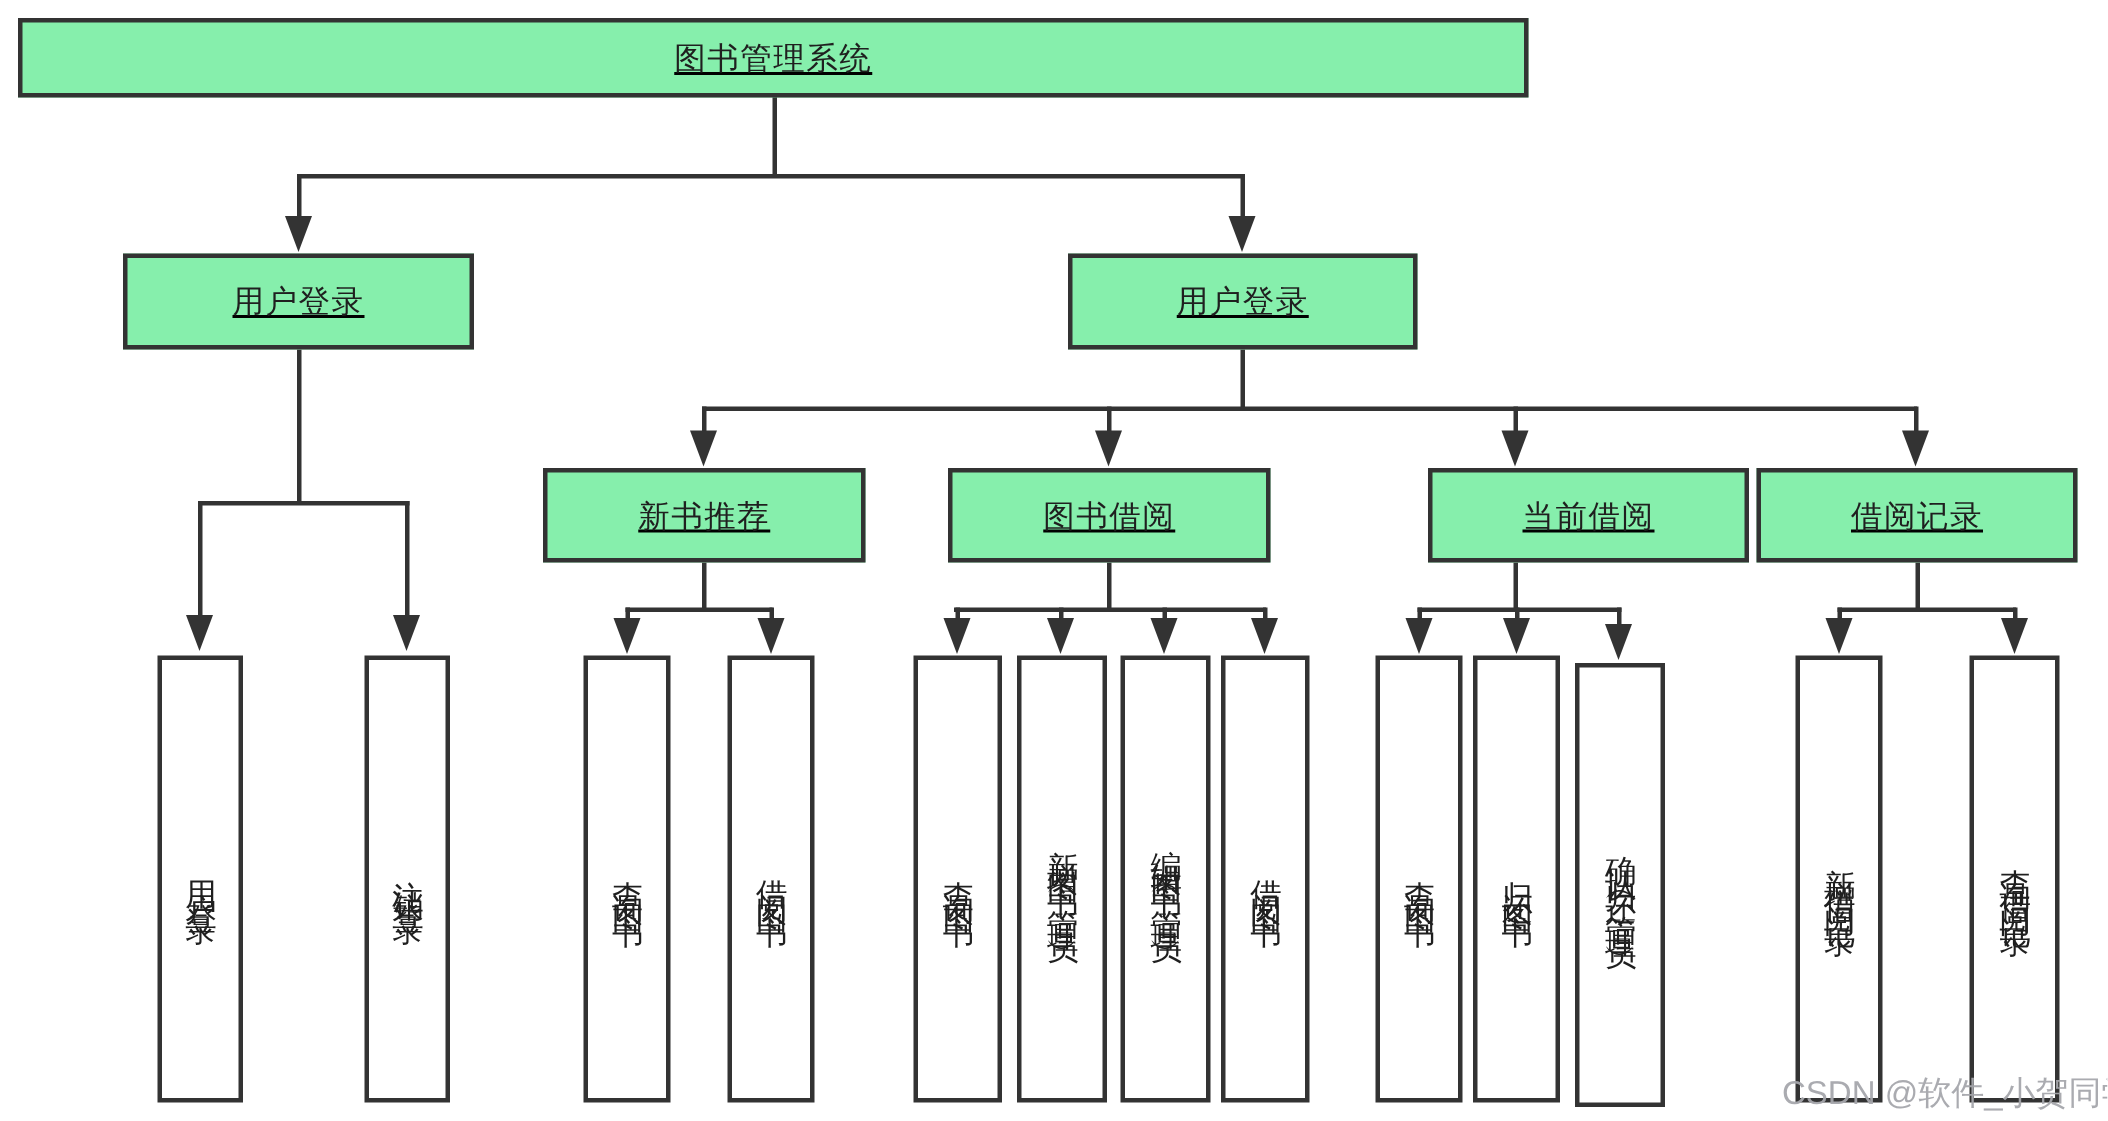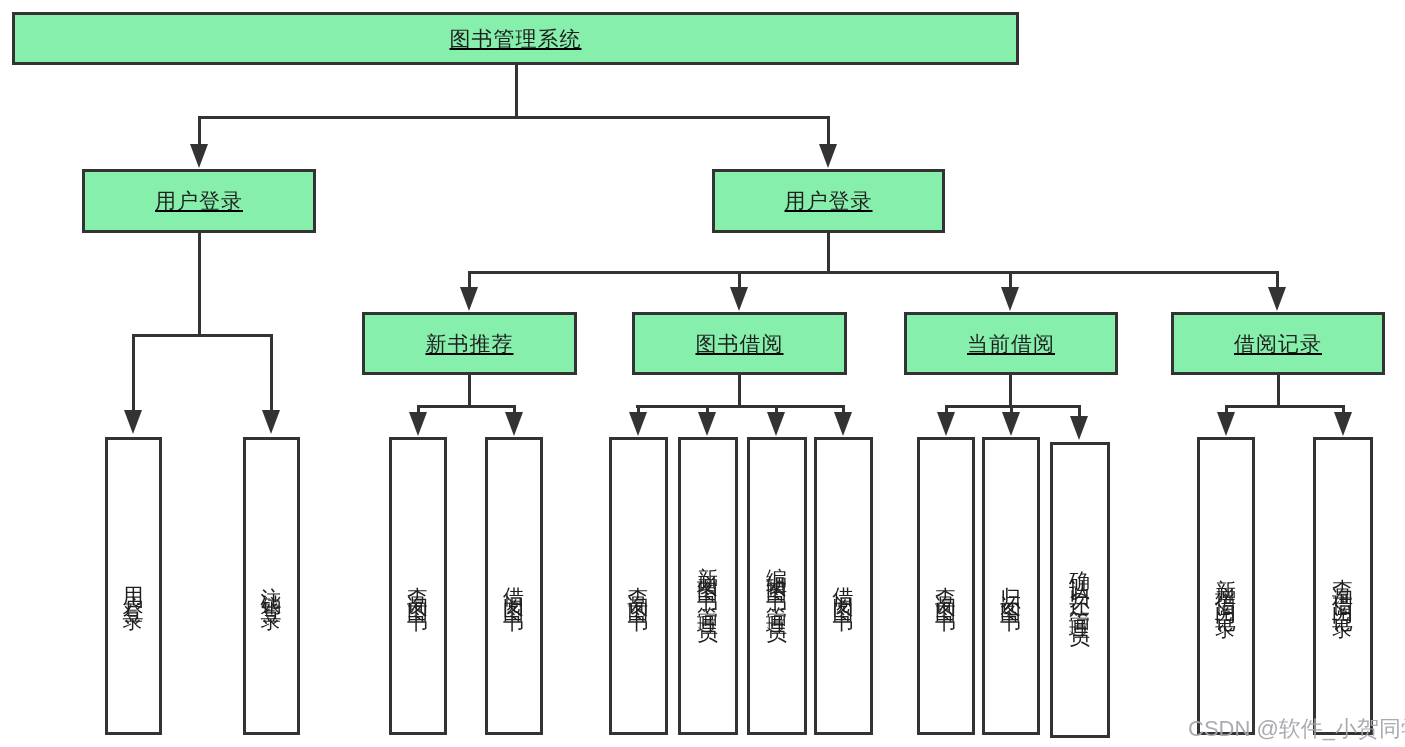--- a/index.html
+++ b/index.html
@@ -92,21 +92,21 @@
   <div class="ah" style="left:1001px;top:287px;"></div>
   <div class="vline" style="left:1276px;top:271px;height:18px;"></div>
   <div class="ah" style="left:1268px;top:287px;"></div>
 
   <div class="hbox" style="left:632px;top:312px;width:215px;height:63px;">
     <span class="lbl">图书借阅</span>
   </div>
   <div class="hbox" style="left:362px;top:312px;width:215px;height:63px;">
     <span class="lbl">新书推荐</span>
   </div>
-  <div class="hbox" style="left:904px;top:312px;width:214px;height:63px;">
+  <div class="hbox" style="left:952px;top:312px;width:214px;height:63px;">
     <span class="lbl">当前借阅</span>
   </div>
   <div class="hbox" style="left:1171px;top:312px;width:214px;height:63px;">
     <span class="lbl">借阅记录</span>
   </div>
 
   <div class="vline" style="left:468px;top:375px;height:33px;"></div>
   <div class="hline" style="left:417px;top:405px;width:98px;"></div>
   <div class="vline" style="left:417px;top:405px;height:9px;"></div>
   <div class="ah" style="left:409px;top:412px;"></div>

